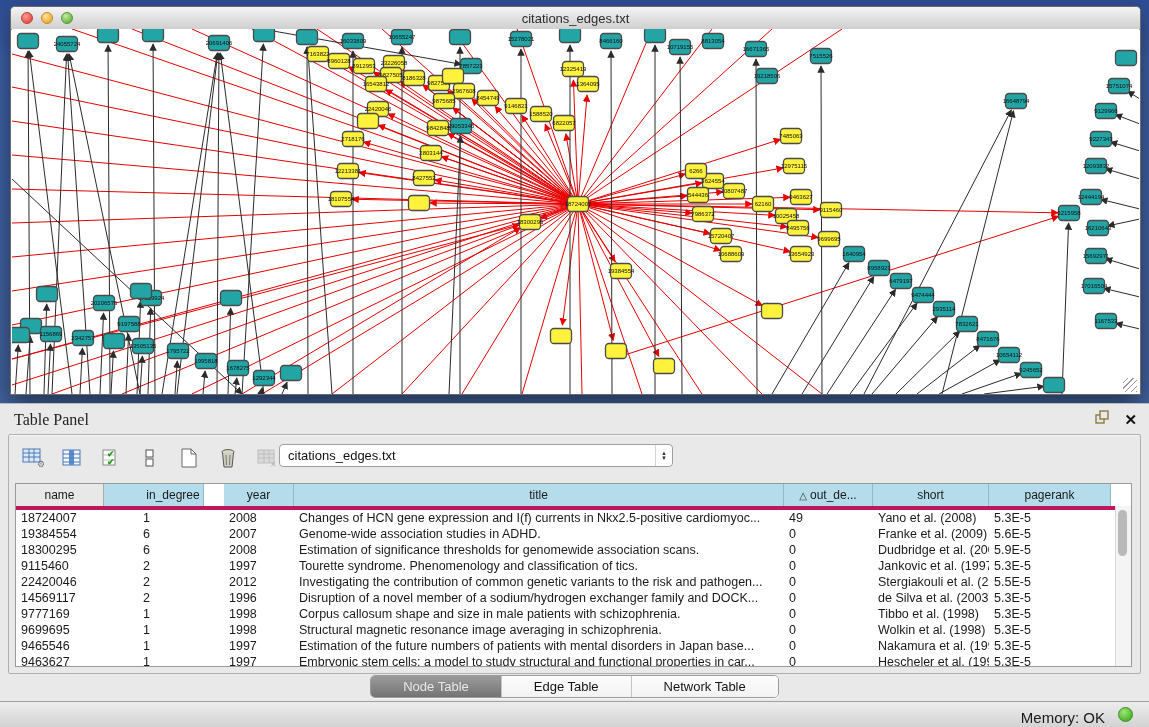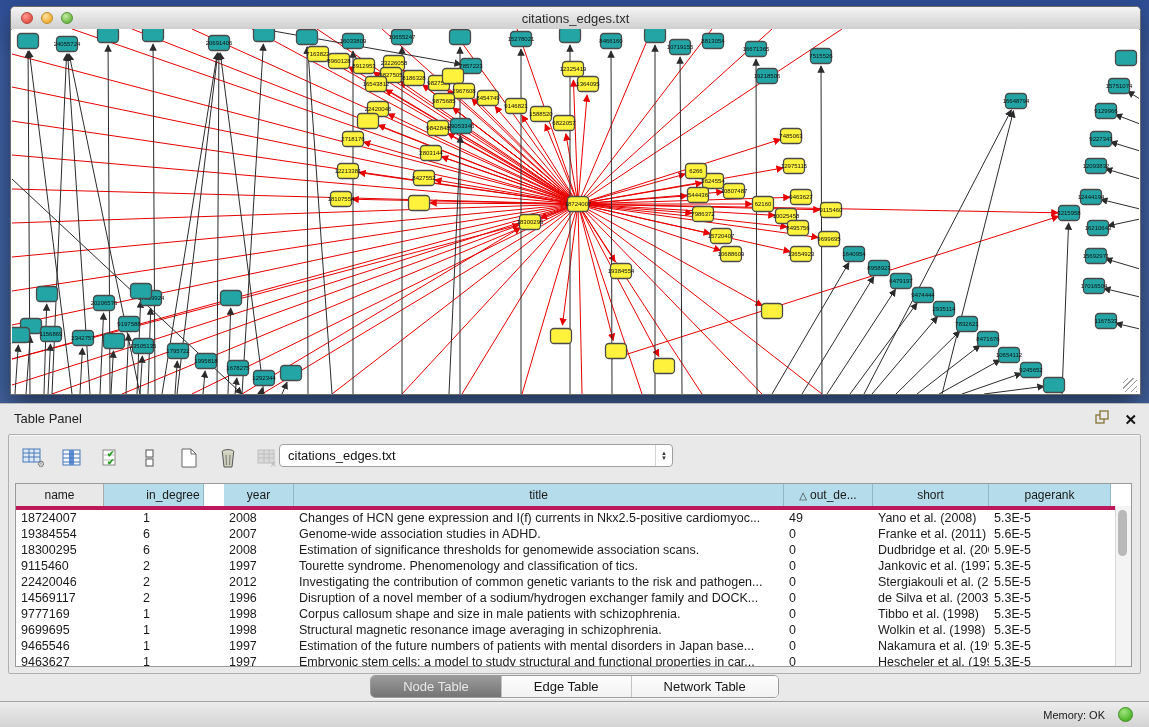--- a/index.html
+++ b/index.html
@@ -12,21 +12,21 @@
   .lights{position:absolute;left:10px;top:5px;display:flex;gap:8px;}
   .light{width:12px;height:12px;border-radius:50%;box-sizing:border-box;}
   .light.red{background:radial-gradient(circle at 35% 30%,#ff9a90,#e4554a 70%);border:1px solid #b8423a;}
   .light.yellow{background:radial-gradient(circle at 35% 30%,#ffe2a0,#f2ae35 70%);border:1px solid #c08a28;}
   .light.green{background:radial-gradient(circle at 35% 30%,#c4eca4,#6db943 70%);border:1px solid #55933a;}
   .net-canvas{position:absolute;top:22px;left:1px;right:1px;bottom:0;background:#fff;overflow:hidden;}
   .grip{position:absolute;right:2px;bottom:2px;width:14px;height:14px;background:repeating-linear-gradient(135deg,transparent 0 3px,#9a9a9a 3px 4px);}
   
   .table-panel{position:absolute;left:0;top:403px;width:1149px;height:298px;background:#e9e9e9;border-top:1px solid #b9b9b9;}
   .panel-titlebar{position:absolute;top:0;left:0;right:0;height:28px;}
-  .panel-title{position:absolute;left:14px;top:7px;font-size:13px;color:#222;}
+  .panel-title{position:absolute;left:14px;top:7px;font-size:16px;color:#222;font-family:Liberation Serif, serif;}
   .panel-icons{position:absolute;right:12px;top:5px;display:flex;gap:14px;align-items:center;}
   .xicon{font-size:15px;font-weight:bold;color:#111;line-height:15px;}
   .panel-box{position:absolute;left:8px;top:30px;width:1131px;height:238px;border:1px solid #b0b0b0;border-radius:2px;background:#e9e9e9;box-shadow:inset 0 1px 0 #f7f7f7;}
   .toolbar{position:absolute;left:12px;top:7px;height:32px;display:flex;align-items:center;gap:15px;}
   .tbtn{display:flex;align-items:center;justify-content:center;width:24px;height:24px;}
   .fx{font-family:"DejaVu Serif",serif;font-style:italic;font-weight:bold;font-size:15px;color:#1a1a1a;}
   .fx small{font-size:10px;}
   .dropdown{position:absolute;left:270px;top:9px;width:394px;height:23px;background:#fff;border:1px solid #9f9f9f;border-radius:4px;box-sizing:border-box;display:flex;align-items:center;}
   .dropdown .dval{flex:1;font-size:13px;color:#111;padding-left:8px;}
   .stepper{width:16px;height:100%;display:flex;flex-direction:column;align-items:center;justify-content:center;color:#333;font-size:6px;line-height:5px;border-left:1px solid #d5d5d5;}
@@ -44,21 +44,21 @@
   .vscroll{position:absolute;right:0;top:22px;bottom:0;width:15px;background:#f4f4f4;border-left:1px solid #d8d8d8;}
   .vthumb{position:absolute;left:2px;top:4px;width:9px;height:46px;border-radius:5px;background:#b9b9b9;}
   
   .tabs-bar{position:absolute;left:0;top:271px;width:100%;display:flex;justify-content:center;}
   .segctl{display:inline-flex;border:1px solid #9a9a9a;border-radius:5px;overflow:hidden;background:#fbfbfb;box-shadow:0 1px 0 rgba(255,255,255,.7);}
   .seg{padding:3px 32px;font-size:13px;color:#141414;background:linear-gradient(#fdfdfd,#f2f2f2);border-left:1px solid #c3c3c3;}
   .seg:first-child{border-left:none;}
   .seg.sel{background:linear-gradient(#9b9b9b,#747474);color:#e8e8e8;}
   
   .statusbar{position:absolute;left:0;top:701px;width:1149px;height:26px;background:linear-gradient(#ededed,#d2d2d2);border-top:1px solid #a0a0a0;}
-  .mem{position:absolute;right:44px;top:7px;font-size:11px;color:#1a1a1a;}
+  .mem{position:absolute;right:44px;top:7px;font-size:15px;color:#1a1a1a;}
   .memdot{position:absolute;right:16px;top:5px;width:15px;height:15px;border-radius:50%;background:radial-gradient(circle at 38% 30%,#9fe57a,#4db32a 75%);border:1px solid #3e8f22;box-sizing:border-box;}
   svg text{font-family:"Liberation Sans",sans-serif;}
 </style>
 </head>
 <body>
 
 <div class="desktop">
 
   <div class="graph-window">
     <div class="titlebar">
@@ -774,21 +774,21 @@
               <div class="cell c-out_degree">49</div>
               <div class="cell c-short">Yano et al. (2008)</div>
               <div class="cell c-pagerank">5.3E-5</div>
             </div>
             <div class="trow">
               <div class="cell c-name">19384554</div>
               <div class="cell c-in_degree">6</div>
               <div class="cell c-year">2007</div>
               <div class="cell c-title">Genome-wide association studies in ADHD.</div>
               <div class="cell c-out_degree">0</div>
-              <div class="cell c-short">Franke et al. (2011)</div>
+              <div class="cell c-short">Franke et al. (2009)</div>
               <div class="cell c-pagerank">5.6E-5</div>
             </div>
             <div class="trow">
               <div class="cell c-name">18300295</div>
               <div class="cell c-in_degree">6</div>
               <div class="cell c-year">2008</div>
               <div class="cell c-title">Estimation of significance thresholds for genomewide association scans.</div>
               <div class="cell c-out_degree">0</div>
               <div class="cell c-short">Dudbridge et al. (2008)</div>
               <div class="cell c-pagerank">5.9E-5</div>

